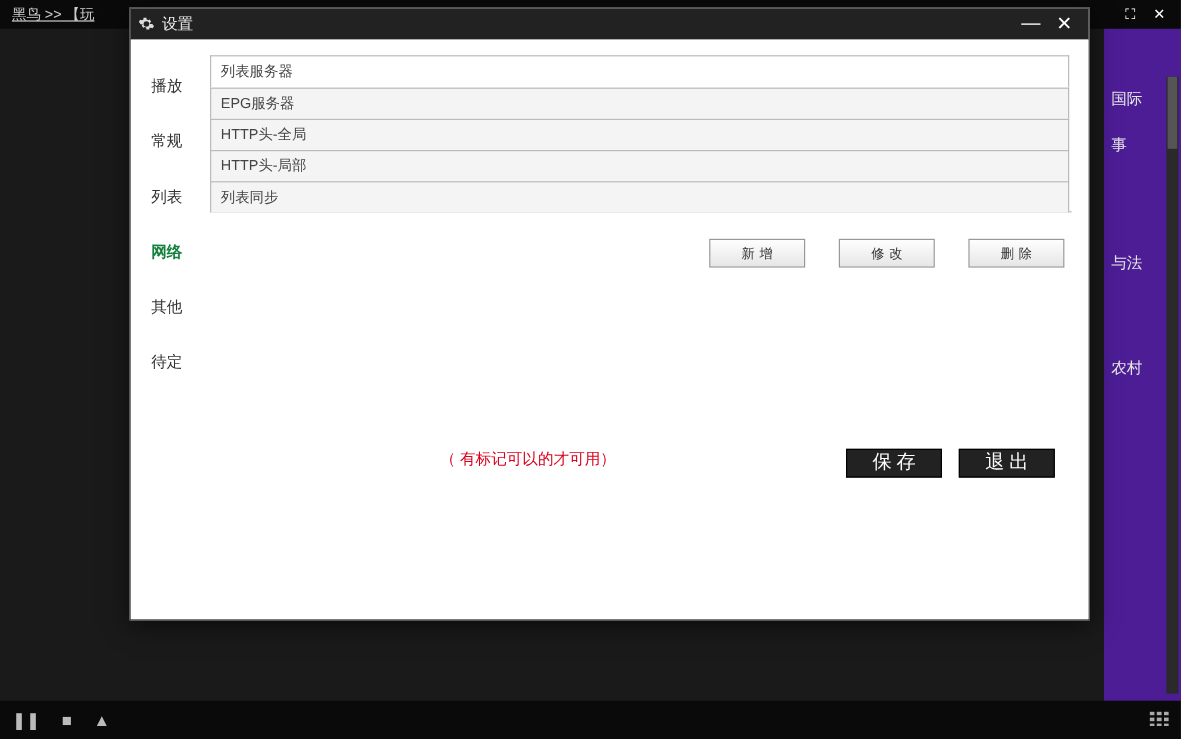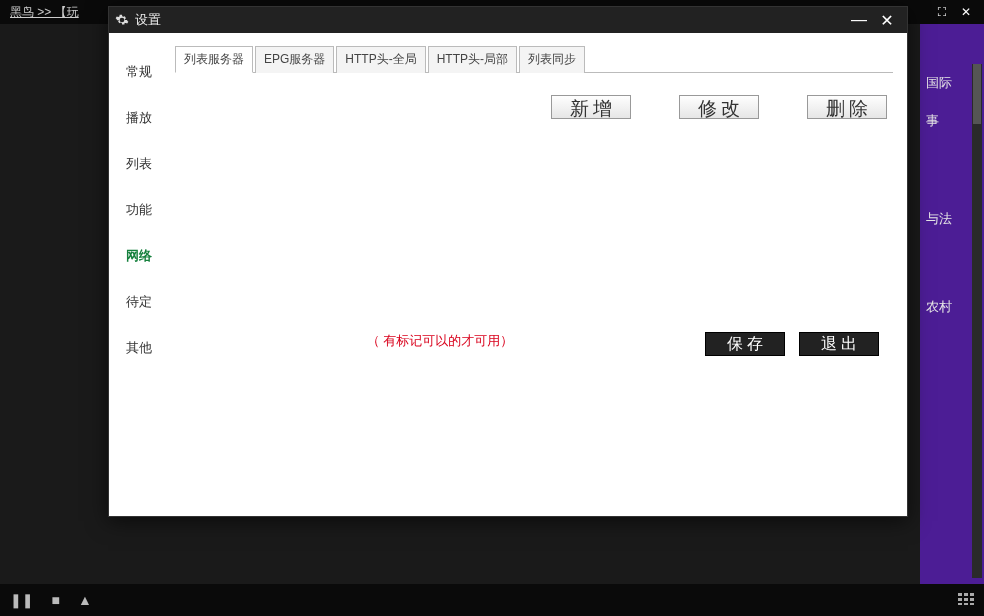--- a/index.html
+++ b/index.html
@@ -97,20 +97,21 @@
     
     .main {
       flex: 1; display: flex; flex-direction: column;
       padding: 12px 14px 6px 6px;
     }
     .tabs {
       display: flex; gap: 0;
       border-bottom: 1px solid #bbb;
       font-size: 12px;
       margin-bottom: 8px;
+      flex-direction: column;
     }
     .tabs .tab {
       padding: 4px 8px;
       border: 1px solid #bbb;
       border-bottom: none;
       background: #f4f4f4;
       color: #444;
       margin-right: 2px;
       cursor: pointer;
       position: relative; top: 1px;
@@ -142,25 +143,24 @@
     .action-row {
       display: flex; gap: 28px;
       padding: 14px 6px 0 0;
       justify-content: flex-end;
     }
     .action-row button {
       width: 80px; height: 24px;
       background: linear-gradient(#fefefe,#e6e6e6);
       border: 1px solid #999;
       color: #333;
-      font-size: 19px;
+      font-size: 11px;
       cursor: pointer;
       letter-spacing: 4px;
       padding-left: 4px;
-      margin-left: 20px;
     }
     
     .dlg-bottom {
       height: 36px;
       display: flex; align-items: flex-start;
       padding: 0 14px;
       gap: 14px;
       border-top: 0;
     }
     .dlg-bottom .note {
@@ -228,27 +228,26 @@
     </span>
     <span>设置</span>
     <span class="spacer"></span>
     <span class="win-btn">—</span>
     <span class="win-btn">✕</span>
   </div>
 
   <div class="dlg-body">
 
     <div class="left-nav">
+      <div class="nav-item">播放</div>
       <div class="nav-item">常规</div>
-      <div class="nav-item">播放</div>
       <div class="nav-item">列表</div>
-      <div class="nav-item">功能</div>
       <div class="nav-item active">网络</div>
+      <div class="nav-item">其他</div>
       <div class="nav-item">待定</div>
-      <div class="nav-item">其他</div>
     </div>
 
     <div class="main">
       <div class="tabs">
         <div class="tab active">列表服务器</div>
         <div class="tab">EPG服务器</div>
         <div class="tab">HTTP头-全局</div>
         <div class="tab">HTTP头-局部</div>
         <div class="tab">列表同步</div>
       </div>

